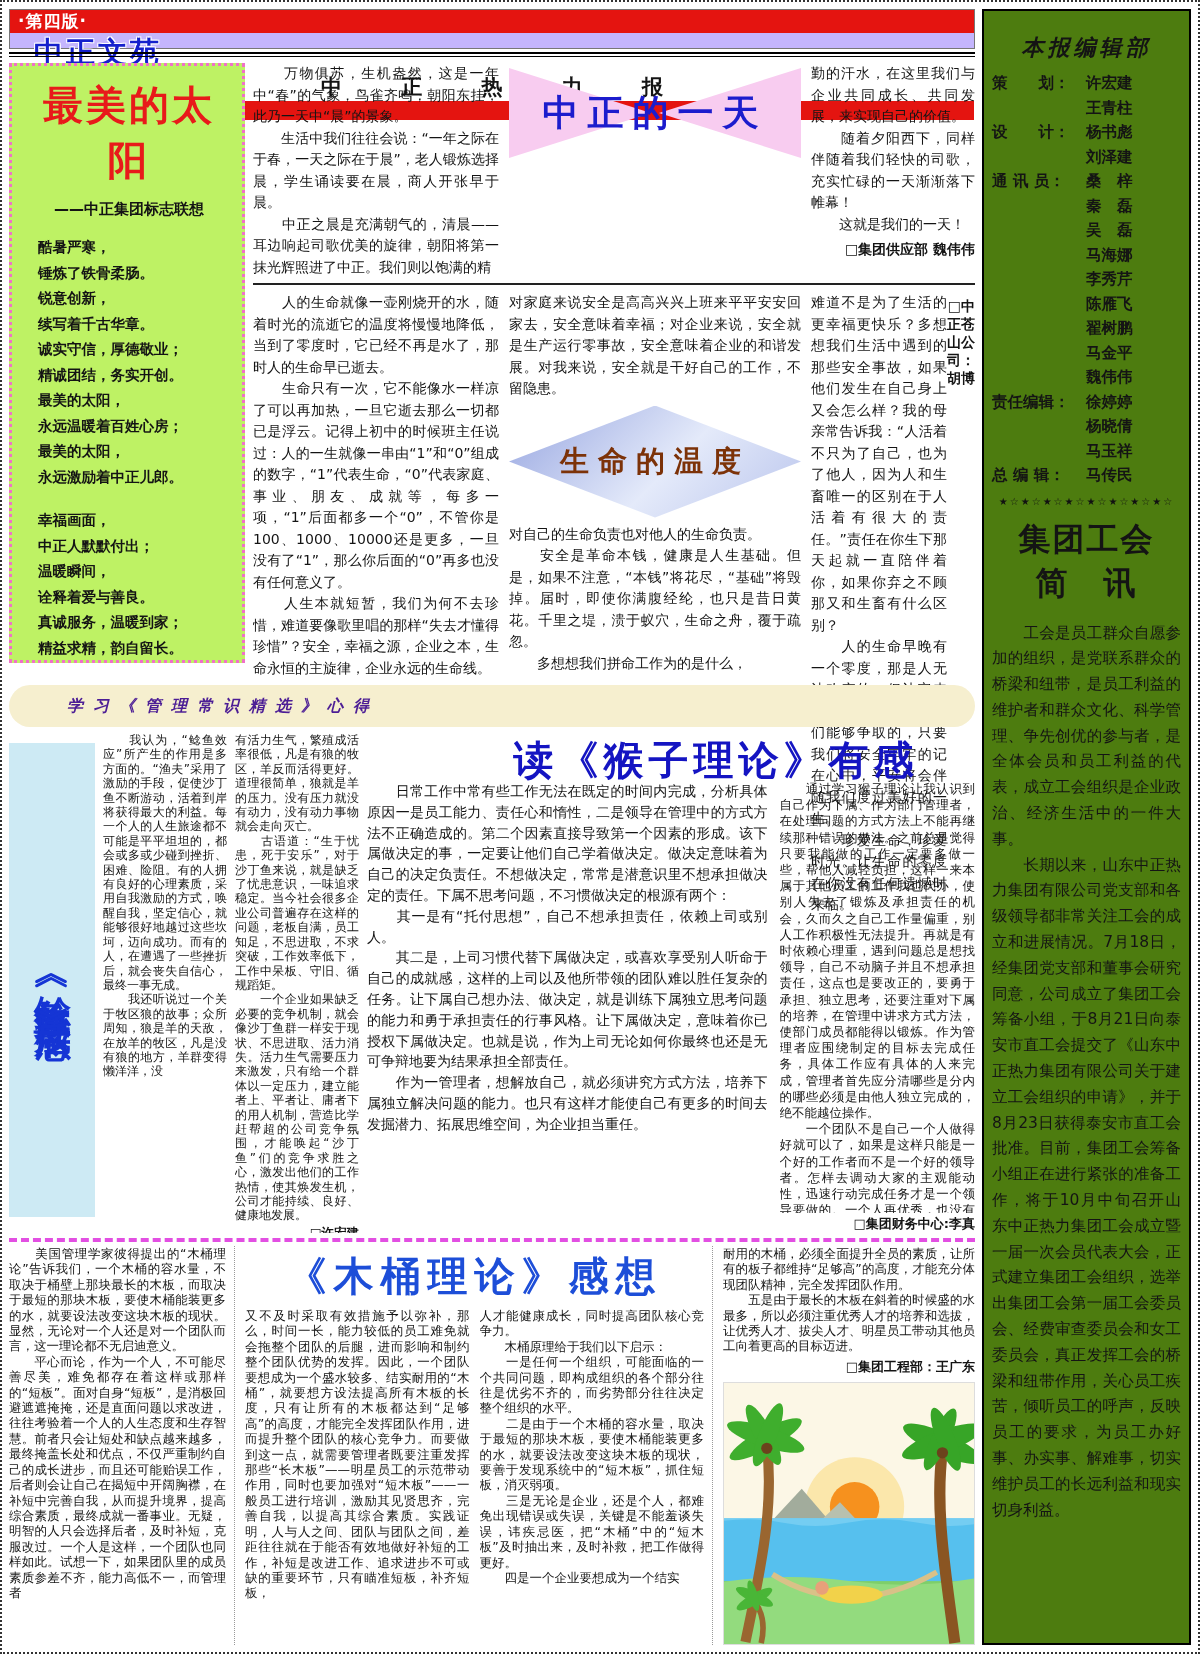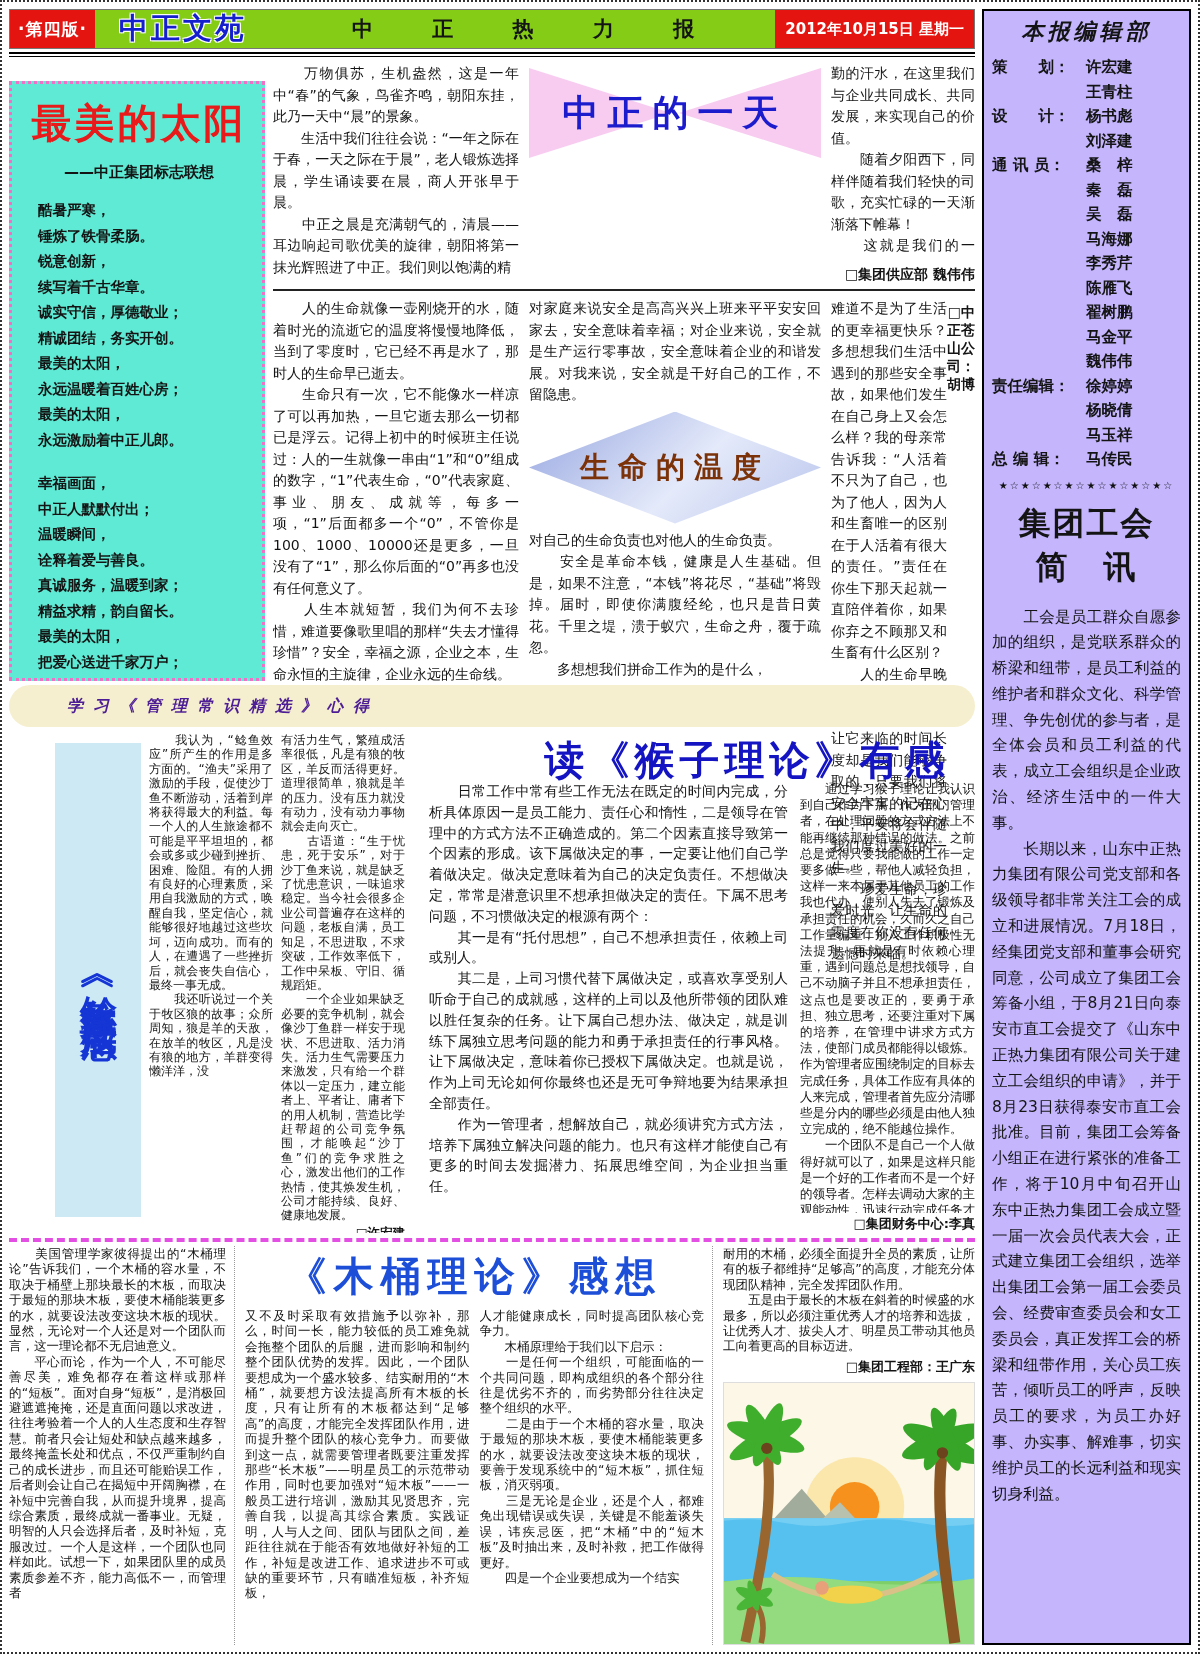--- a/index.html
+++ b/index.html
@@ -5,40 +5,40 @@
   * { margin:0; padding:0; box-sizing:border-box; }
   html,body { background:#e8e8e8; }
   body { font-family:"DejaVu Sans", sans-serif; color:#141414; }
   .page {
     width:1200px; height:1654px; margin:0 auto; background:#fff;
     border:2px dotted #333; padding:7px; display:flex; gap:7px;
   }
   .main { width:966px; height:100%; display:flex; flex-direction:column; }
 
   
-  .header { height:40px; display:flex; align-items:stretch; background:#84cc16; border:1px solid #777; }
+  .header { height:40px; display:flex; align-items:stretch; background:#c4b5fd; border:1px solid #777;flex-direction:column; }
   .edition-box { background:#e41410; color:#fff; font-weight:bold; font-size:17px;
     display:flex; align-items:center; padding:0 8px; letter-spacing:1px; }
   .masthead { display:flex; align-items:center; padding:0 24px; font-size:29px; font-weight:900;
     color:#1520cc; letter-spacing:3px;
     text-shadow:-1px -1px 0 #fff,1px -1px 0 #fff,-1px 1px 0 #fff,1px 1px 0 #fff; }
   .paper-name { flex:1; display:flex; align-items:center; justify-content:center;
     font-family:"DejaVu Serif", serif; font-weight:bold; font-size:21px; letter-spacing:26px; padding-left:26px; }
   .date-box { background:#e41410; color:#fff; font-weight:bold; font-size:15px;
     display:flex; align-items:center; padding:0 10px; }
   .header-rule { border-top:2px solid #000; border-bottom:1px solid #000; height:5px; margin:3px 0 2px; }
 
   
   .body-text { font-size:14px; line-height:21.5px; text-align:justify; white-space:pre-line; overflow:hidden; }
   .author-line { font-weight:bold; text-align:right; font-size:14px; margin-top:6px; }
 
   
   .top-row { display:flex; gap:8px; margin-top:4px; height:612px; }
-  .poem-box { width:256px; height:600px; background:#5eead4; border:3px dotted #f070c8;
-    padding:12px 8px 10px 12px; overflow:hidden;margin-top:18px; }
+  .poem-box { width:236px; height:600px; background:#bef264; border:3px dotted #f070c8;
+    padding:12px 8px 10px 12px; overflow:hidden; }
   .poem-title { color:#e81a1a; font-size:40px; font-weight:900; letter-spacing:3px; text-align:center;
     font-family:"DejaVu Serif", serif; }
   .poem-subtitle { font-size:15px; font-weight:bold; text-align:center; margin:12px 0 16px; }
   .poem-body { font-size:14.5px; font-weight:bold; line-height:25.5px; white-space:pre-line; padding-left:14px; }
 
   .top-articles { flex:1; display:flex; flex-direction:column; }
   .day-article { height:228px; display:flex; gap:10px; border-bottom:2px solid #222; padding-bottom:5px; }
   .day-col1 { width:246px; }
   .day-mid { width:292px; display:flex; flex-direction:column; }
   .day-title-wrap { position:relative; height:102px; margin-bottom:3px; flex:none; }
@@ -58,21 +58,21 @@
     display:flex; align-items:center; justify-content:center;
     color:#7c3208; font-size:29px; font-weight:900; letter-spacing:9px; font-family:"DejaVu Serif", serif; }
   .life-col3 { flex:1; display:flex; flex-direction:row; }
 
   
   .cream-band { height:42px; background:#f6efcf; border-radius:21px; margin:10px 0 6px;
     display:flex; align-items:center; padding-left:58px; }
   .cream-band span { color:#4c1d95; font-size:16px; font-weight:900; font-style:italic; letter-spacing:10px; }
 
   
-  .mid-row { display:flex; gap:24px; height:500px; overflow:hidden;margin-left:46px; }
+  .mid-row { display:flex; gap:8px; height:500px; overflow:hidden; }
   .catfish { width:350px; display:flex; gap:8px; }
   .catfish-title { width:86px; height:474px; margin-top:10px; background:#cdeaf4;
     writing-mode:vertical-rl; font-size:37px; font-weight:900; color:#1535d5;
     display:flex; align-items:center; justify-content:center; letter-spacing:4px; }
   .catfish-cols { flex:1; display:flex; gap:8px; }
   .catfish-col { flex:1; display:flex; flex-direction:column; overflow:hidden; }
   .body-sm { font-size:12px; line-height:14.4px; text-align:justify; white-space:pre-line; }
   .catfish .author-line { font-size:12.5px; margin-top:2px; }
 
   .monkey { flex:1; display:flex; flex-direction:column; }
@@ -93,21 +93,21 @@
   .b-mid { width:468px; display:flex; flex-direction:column; border-right:1px dotted #999; padding-right:8px; }
   .bucket-title { height:62px; line-height:60px; text-align:center;
     color:#1d4ed8; font-size:40px; font-weight:900; letter-spacing:7px; font-family:"DejaVu Serif", serif; }
   .b-mid-cols { flex:1; display:flex; gap:10px; overflow:hidden; }
   .b-mid-cols > div { flex:1; }
   .b-col4 { flex:1; display:flex; flex-direction:column; overflow:hidden; }
   .b-col4 .author-line { font-size:13px; margin:4px 0 6px; }
   .beach { flex:1; border:1px solid #ddd; }
 
   
-  .sidebar { flex:1; border:2px solid #000; padding:6px 8px; overflow:hidden; background:#c4b5fd; }
+  .sidebar { flex:1; border:2px solid #000; padding:22px 8px; overflow:hidden; background:#4d7c0f; }
   .editorial-title { text-align:center; font-size:22px; font-weight:900; font-style:italic;
     font-family:"DejaVu Serif", serif; letter-spacing:4px; margin-bottom:8px; }
   .ed-row { display:flex; font-size:15.5px; font-weight:bold; line-height:24.5px; }
   .ed-role { width:92px; flex:none; }
   .ed-name { flex:1; text-align:left; padding-left:2px; }
   .star-divider { text-align:center; font-size:10px; letter-spacing:2px; color:#111; margin:8px 0 10px; white-space:nowrap; overflow:hidden; }
   .union-title { text-align:center; font-size:32px; font-weight:900; line-height:44px; letter-spacing:2px; margin-bottom:16px; }
   .union-body { font-size:15.5px; line-height:25.8px; text-align:justify; white-space:pre-line; }
 </style>
 </head>

